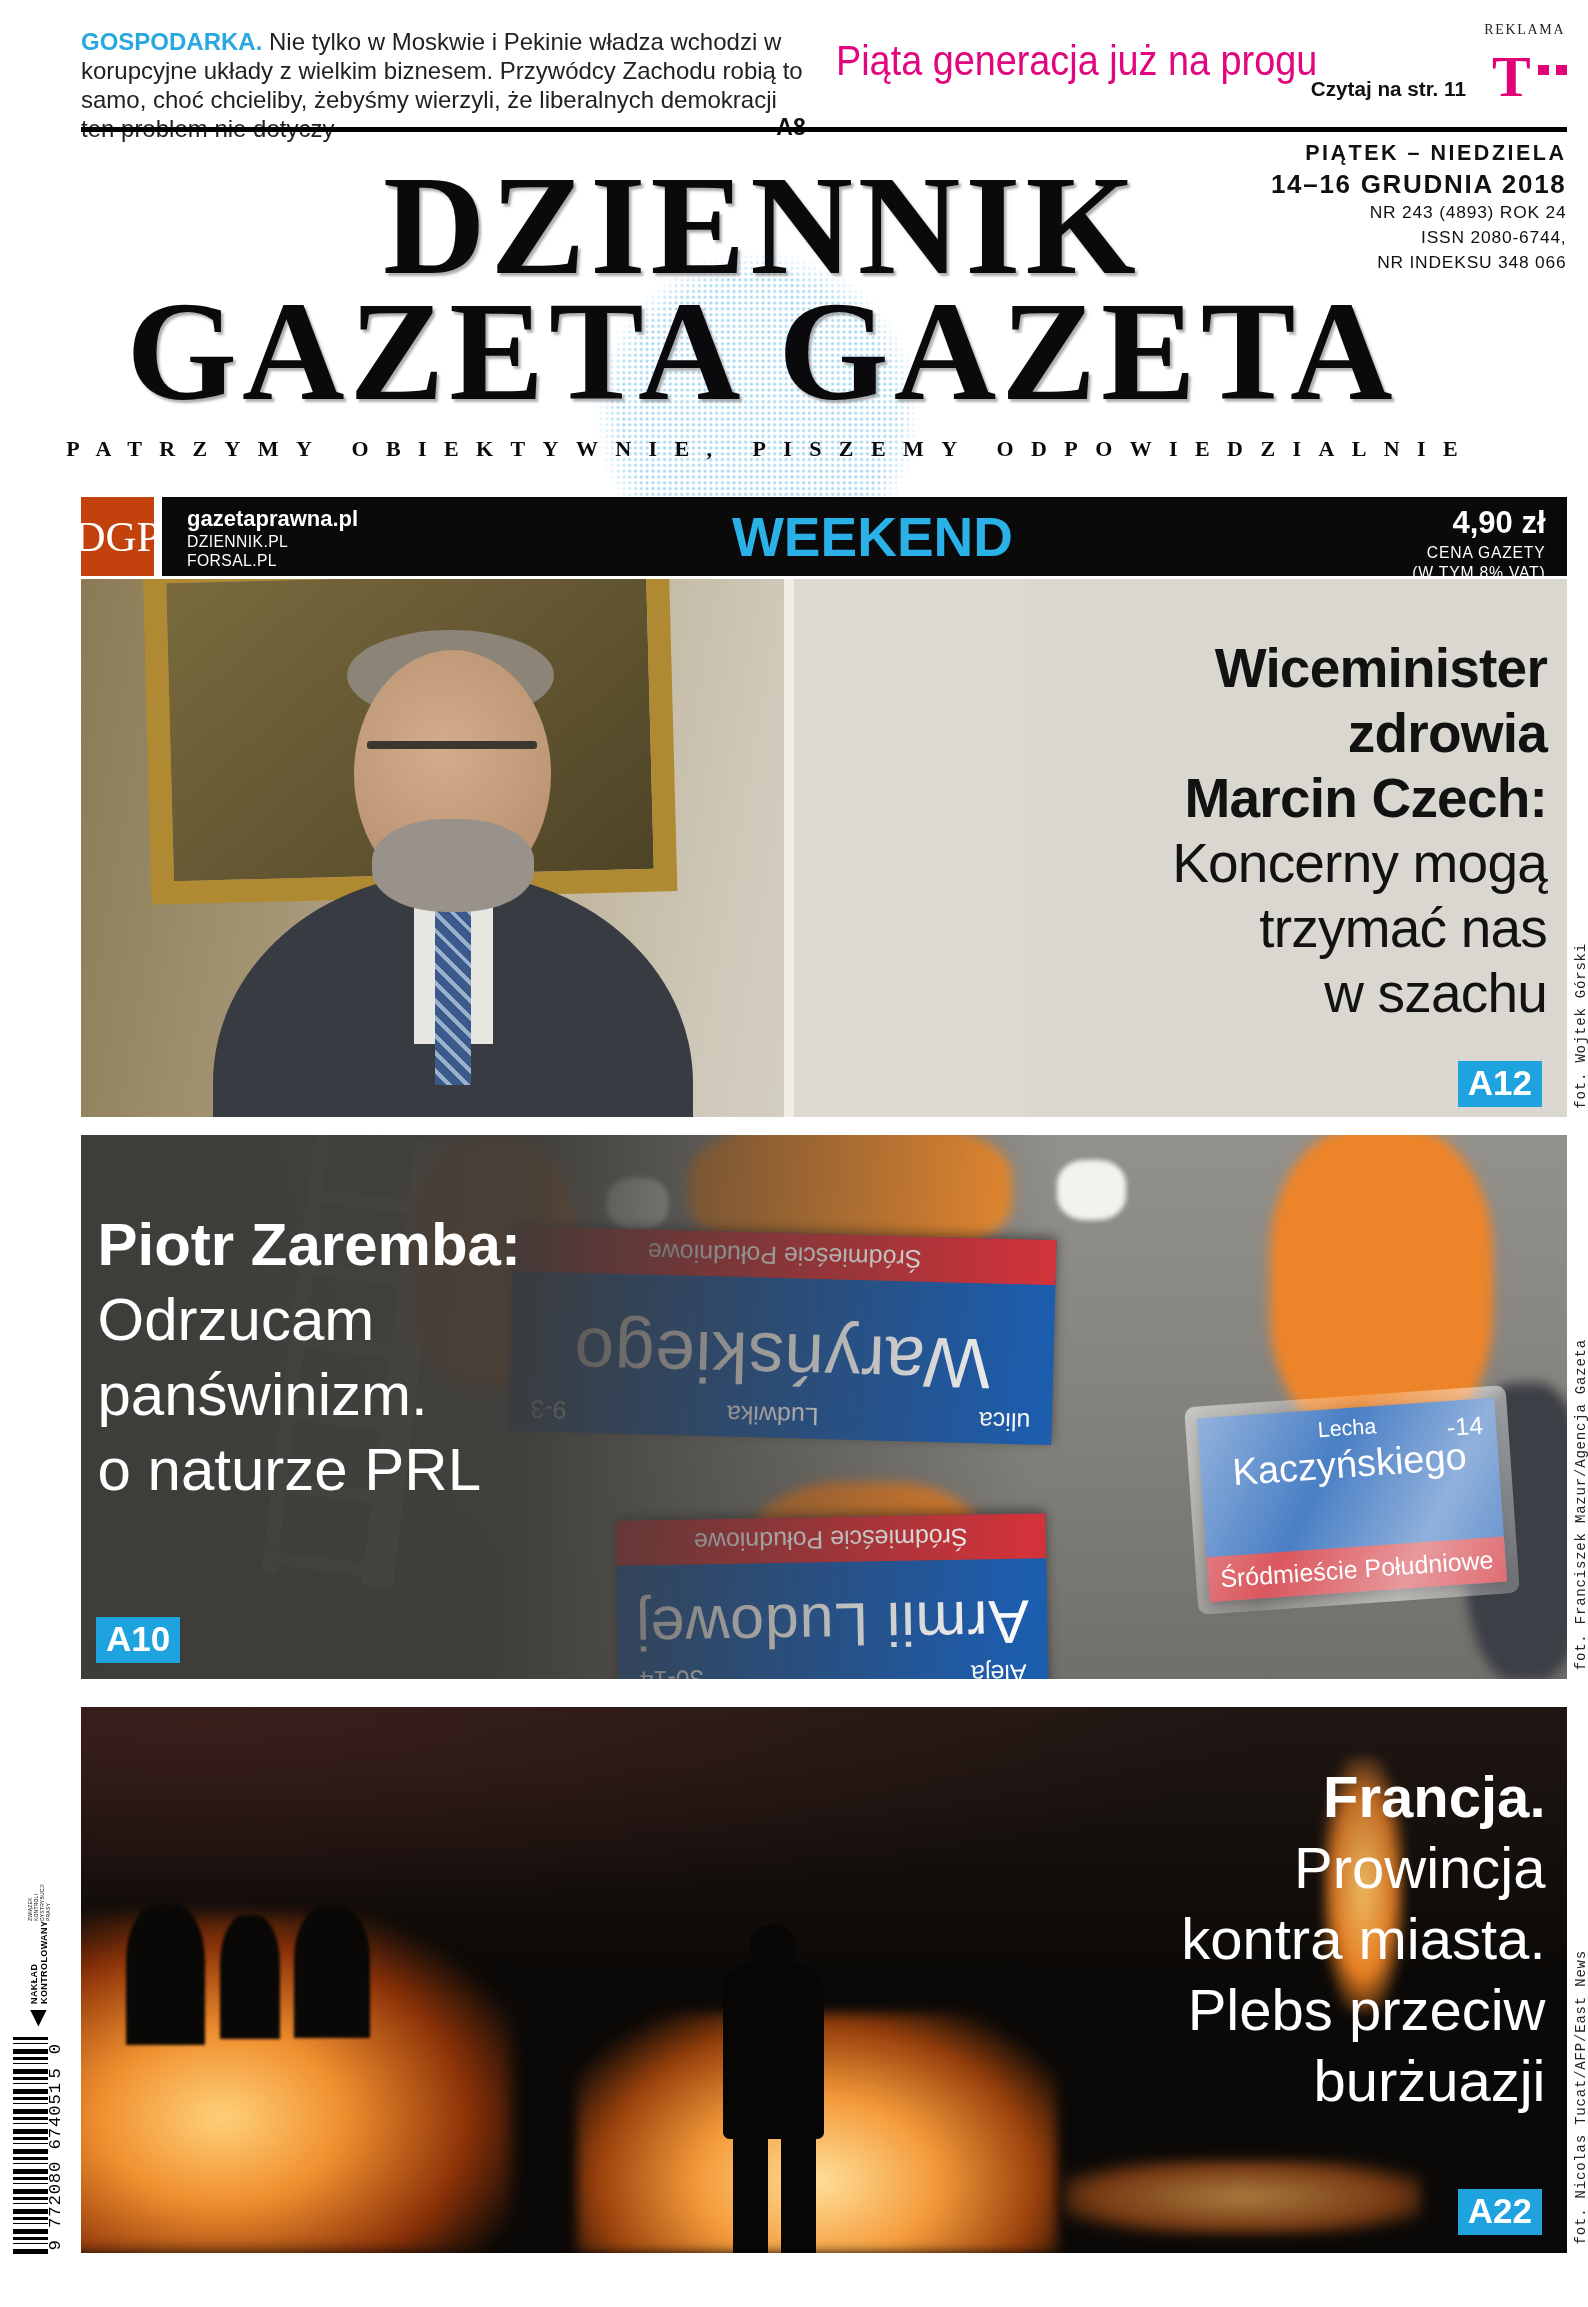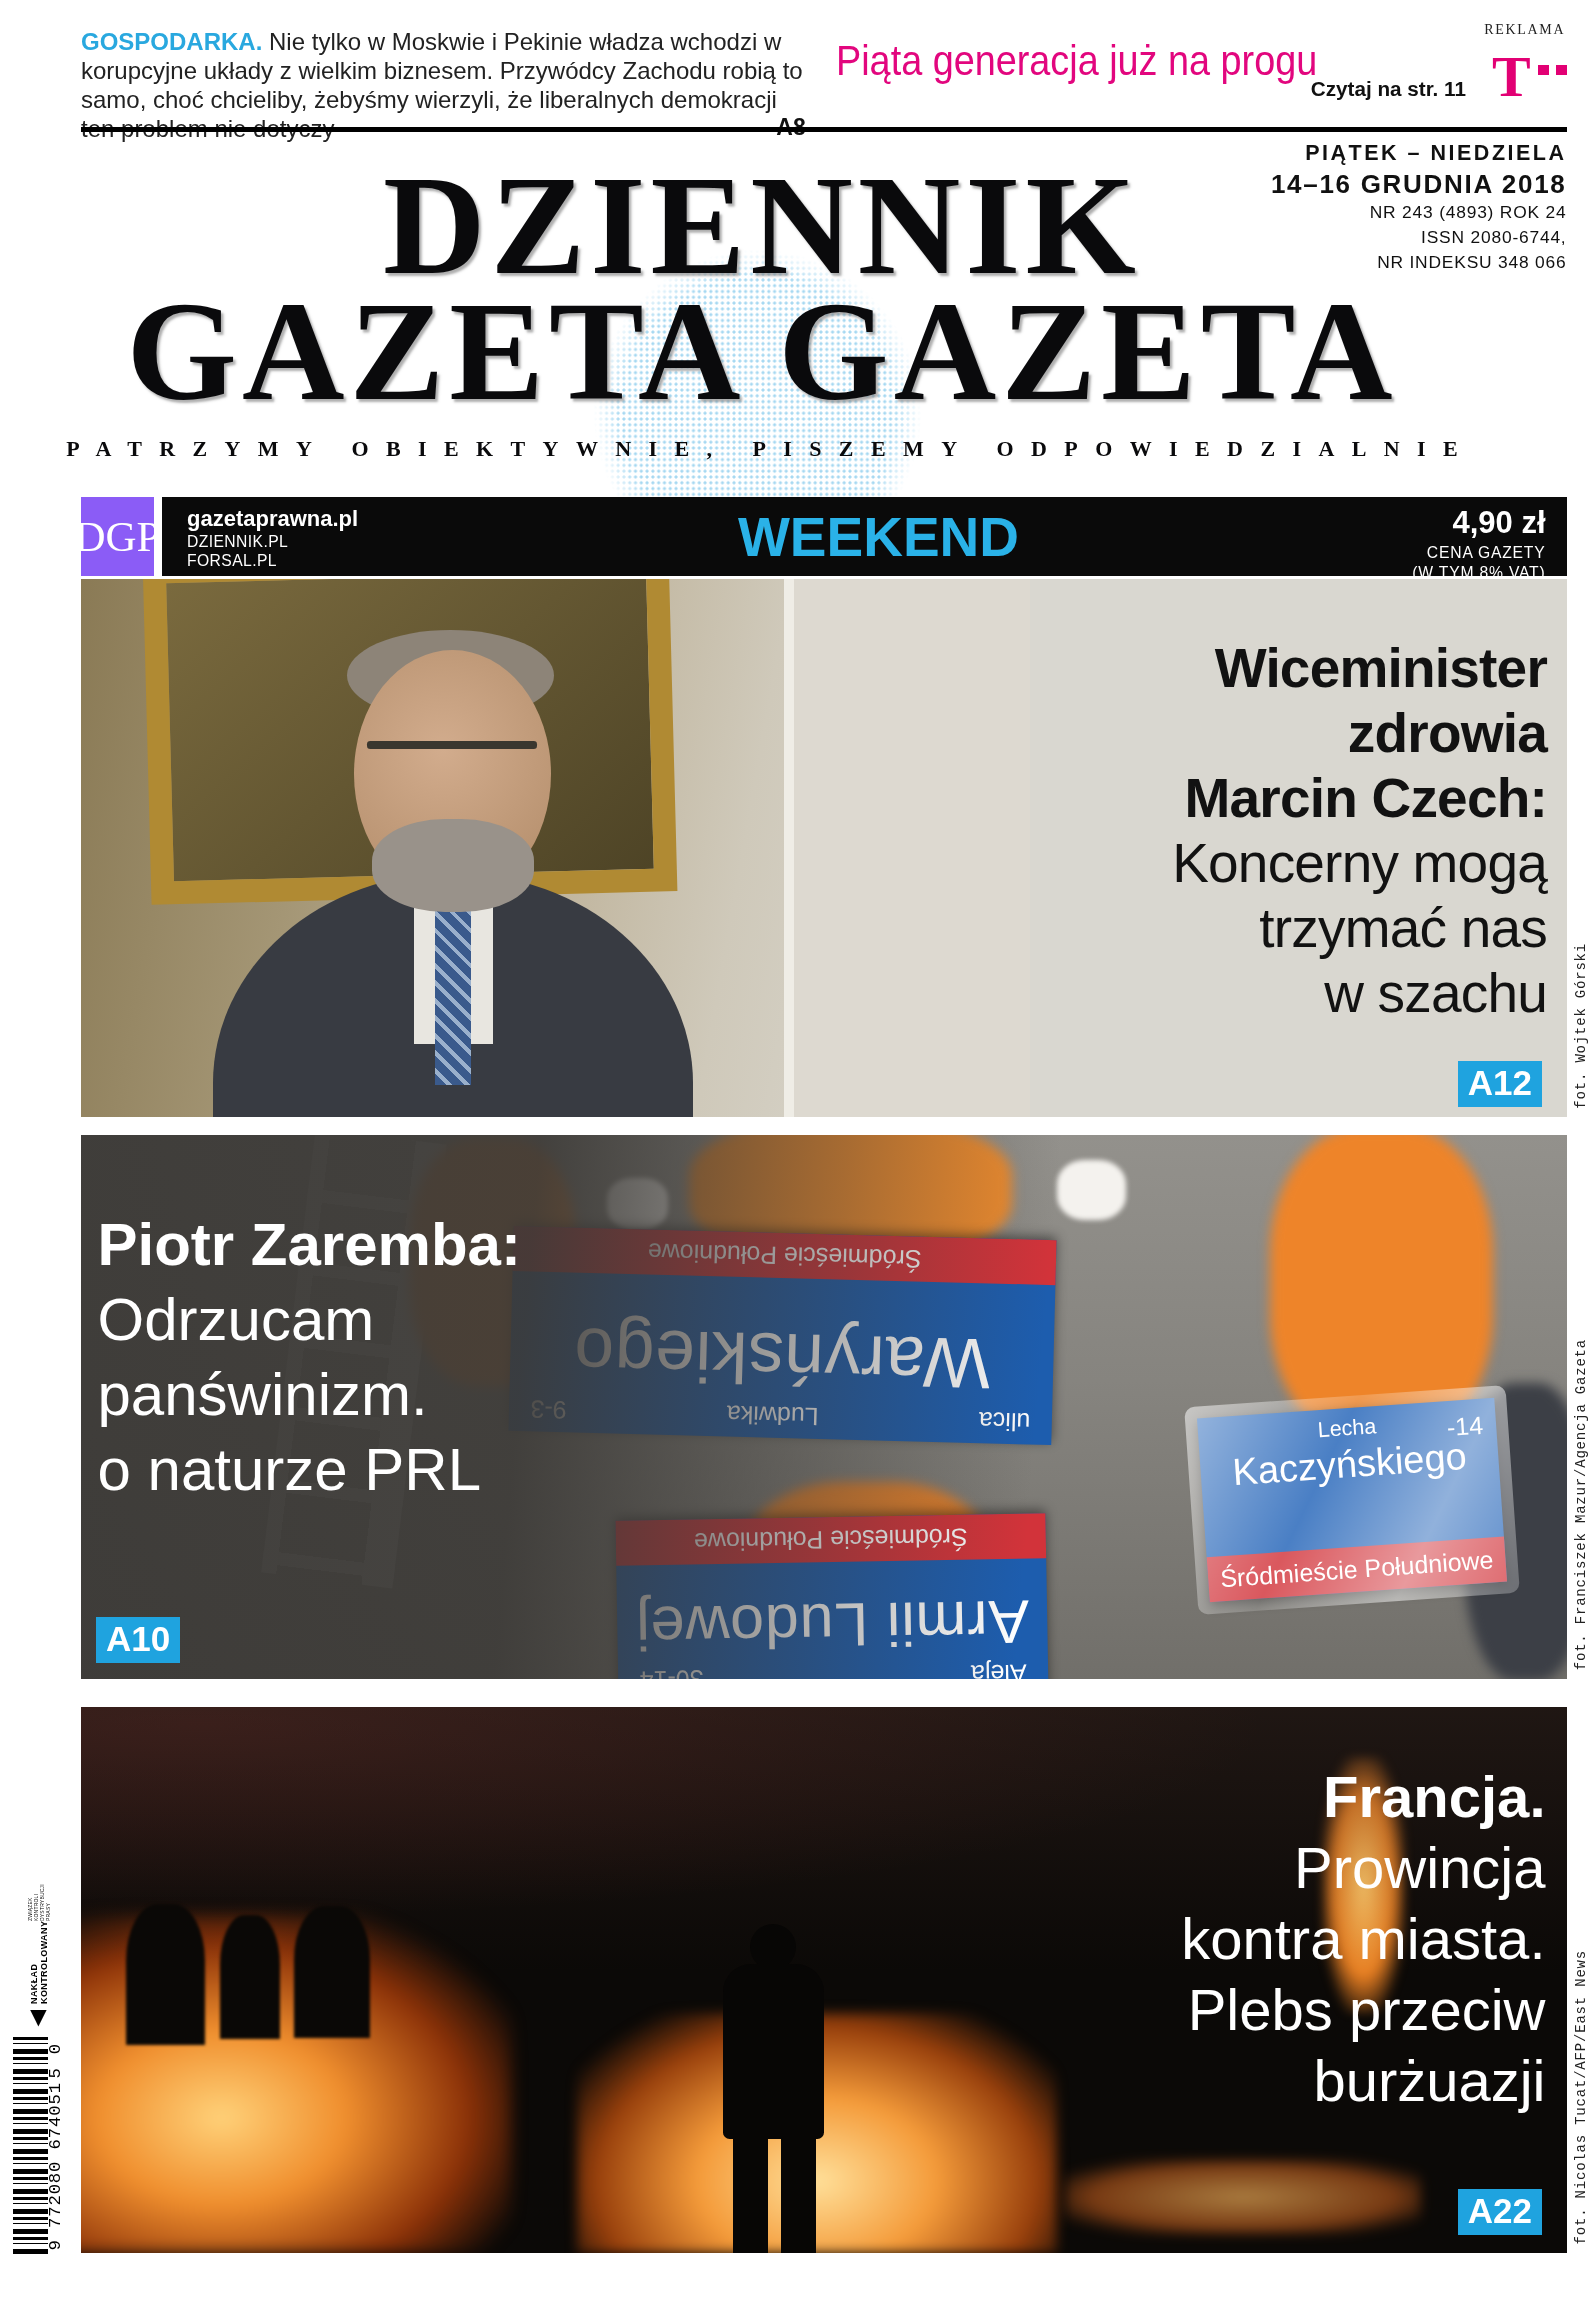--- a/index.html
+++ b/index.html
@@ -35,27 +35,27 @@
          background-size:5.8px 5.8px;opacity:.5;
          -webkit-mask-image:radial-gradient(circle,#000 58%,transparent 70%);
          mask-image:radial-gradient(circle,#000 58%,transparent 70%);}
   .m-line{position:relative;z-index:2;font-weight:bold;font-size:142px;line-height:126px;letter-spacing:5px;
           text-shadow:2.5px 2.5px 2.5px rgba(130,130,130,.65);}
   .m-tagline{position:relative;z-index:2;margin-top:21.5px;font-size:22px;font-weight:bold;
              letter-spacing:17.4px;padding-left:17.4px;}
 
   
   .infobar{position:absolute;left:81px;top:497px;width:1486px;height:79px;}
-  .dgp-box{position:absolute;left:0;top:0;width:73px;height:79px;background:#8b5cf6;color:#fff;
+  .dgp-box{position:absolute;left:0;top:0;width:73px;height:79px;background:#c2410c;color:#fff;
            font-family:"Liberation Serif",serif;font-size:43px;display:flex;align-items:center;justify-content:center;}
   .black-bar{position:absolute;left:81px;top:0;width:1405px;height:79px;background:#0a0a0a;}
   .sites{position:absolute;left:25px;top:9px;color:#fff;}
   .site1{font-size:22px;font-weight:bold;}
   .site2,.site3{font-size:15.7px;margin-top:1px;letter-spacing:0.4px;}
-  .edition{position:absolute;left:14px;width:100%;top:8.3px;text-align:center;
+  .edition{position:absolute;left:8px;width:100%;top:8.3px;text-align:center;
            font-size:55px;font-weight:bold;color:#2ab2e8;}
   .pricebox{position:absolute;right:21.5px;top:8.3px;text-align:right;color:#fff;}
   .price{font-size:31px;font-weight:bold;}
   .price-sub{font-size:15.7px;margin-top:2.5px;letter-spacing:0.8px;}
 
   
   .article{position:absolute;left:81px;width:1486px;}
   .photo{position:absolute;left:0;top:0;right:0;bottom:0;overflow:hidden;}
   .badge{position:absolute;z-index:8;background:#1fa3df;color:#fff;font-weight:bold;
          font-size:35px;line-height:1;padding:4.1px 10px 6.6px;}

